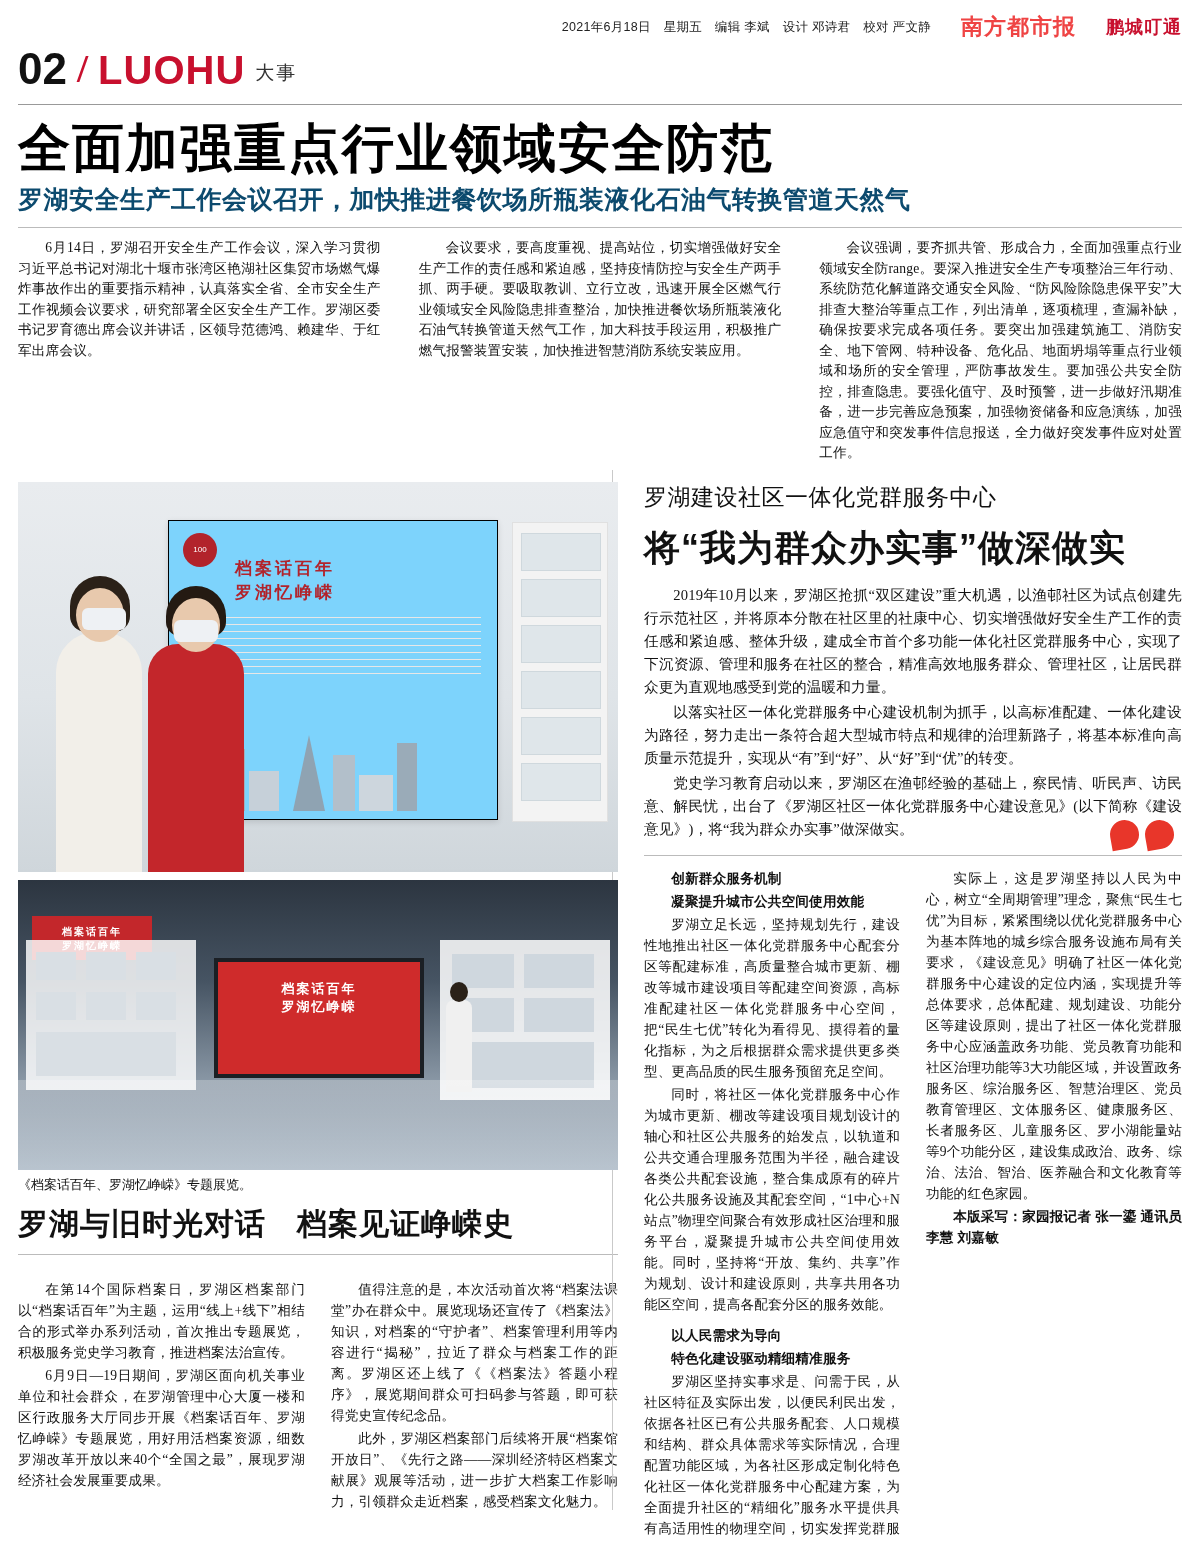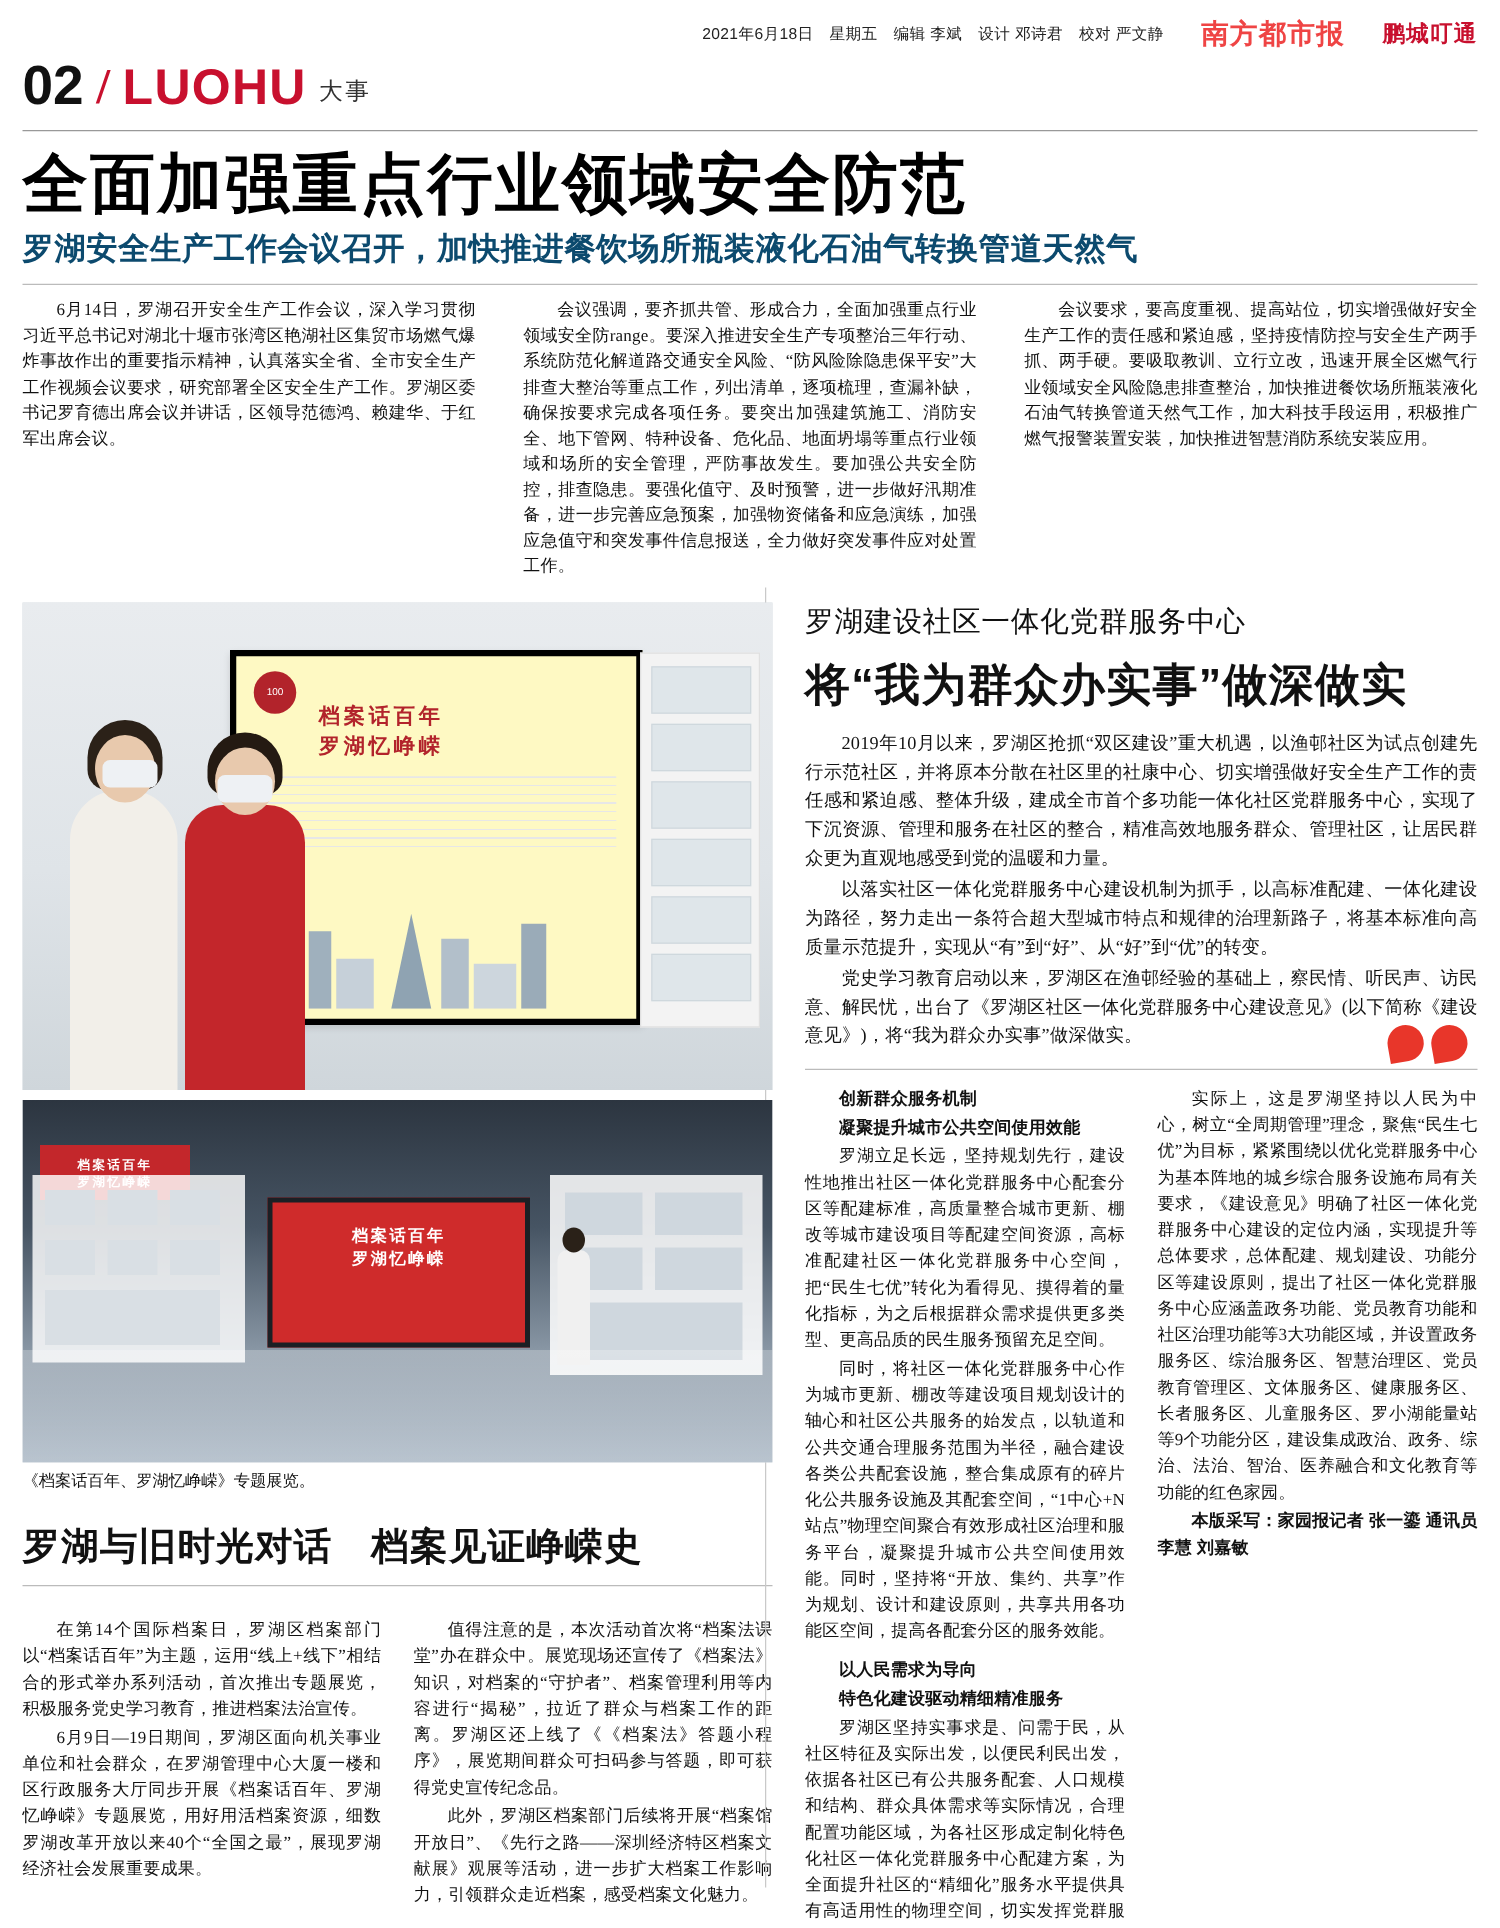--- a/index.html
+++ b/index.html
@@ -131,42 +131,42 @@
   .sub-cols p, .lower p {
     margin:0 0 2px 0; font-size:13.6px; line-height:21px;
     text-align:justify; text-indent:2em; letter-spacing:0.2px;
   }
 
   
   .lower-left { margin-top:10px; }
   h2.lower-title {
     font-family:"Liberation Sans", sans-serif;
     font-weight:bold; font-size:30px; line-height:40px;
-    margin:24px 0 10px 0; letter-spacing:1px;
+    margin:10px 0 10px 0; letter-spacing:1px;
   }
   .lower-cols {
     display:grid; grid-template-columns:1fr 1fr; column-gap:26px;
     border-top:1px solid #bbb; padding-top:24px;
   }
   .byline {
     font-family:"Liberation Sans", sans-serif;
     font-weight:bold; font-size:14px; line-height:22px; margin-top:10px;
     text-indent:0;
   }
 
   .vline {
     position:absolute; left:612px; top:470px; width:1px; height:1040px;
     background:#c9c9c9;
   }
 
   
   .p1-bg { position:absolute; inset:0; background:linear-gradient(180deg,#e9ecef 0%,#dfe4e8 55%,#cfd6db 100%); }
   .p1-board {
-    position:absolute; left:166px; top:38px; width:330px; height:300px;
-    background:#fef9c3; border:5px solid #000000; box-shadow:0 2px 6px rgba(0,0,0,.12);
+    position:absolute; left:150px; top:38px; width:330px; height:300px;
+    background:#7dd3fc; border:1px solid #000000; box-shadow:0 2px 6px rgba(0,0,0,.12);
   }
   .p1-board .b-title {
     position:absolute; left:66px; top:36px; color:#b2232b;
     font-family:"Liberation Sans", sans-serif; font-weight:bold;
     font-size:17px; line-height:24px; letter-spacing:3px;
   }
   .p1-board .b-seal {
     position:absolute; left:14px; top:12px; width:34px; height:34px;
     border-radius:50%; background:#b2232b; color:#fff; font-size:8px;
     display:flex; align-items:center; justify-content:center;
@@ -248,24 +248,24 @@
   <hr class="rule">
 
   <h1 class="main-title">全面加强重点行业领域安全防范</h1>
   <h2 class="sub-title">罗湖安全生产工作会议召开，加快推进餐饮场所瓶装液化石油气转换管道天然气</h2>
 
   <div class="cols-3">
     <div class="col">
       <p>6月14日，罗湖召开安全生产工作会议，深入学习贯彻习近平总书记对湖北十堰市张湾区艳湖社区集贸市场燃气爆炸事故作出的重要指示精神，认真落实全省、全市安全生产工作视频会议要求，研究部署全区安全生产工作。罗湖区委书记罗育德出席会议并讲话，区领导范德鸿、赖建华、于红军出席会议。</p>
     </div>
     <div class="col">
+      <p>会议要求，要高度重视、提高站位，切实增强做好安全生产工作的责任感和紧迫感，坚持疫情防控与安全生产两手抓、两手硬。要吸取教训、立行立改，迅速开展全区燃气行业领域安全风险隐患排查整治，加快推进餐饮场所瓶装液化石油气转换管道天然气工作，加大科技手段运用，积极推广燃气报警装置安装，加快推进智慧消防系统安装应用。</p>
+    </div>
+    <div class="col">
       <p>会议强调，要齐抓共管、形成合力，全面加强重点行业领域安全防range。要深入推进安全生产专项整治三年行动、系统防范化解道路交通安全风险、“防风险除隐患保平安”大排查大整治等重点工作，列出清单，逐项梳理，查漏补缺，确保按要求完成各项任务。要突出加强建筑施工、消防安全、地下管网、特种设备、危化品、地面坍塌等重点行业领域和场所的安全管理，严防事故发生。要加强公共安全防控，排查隐患。要强化值守、及时预警，进一步做好汛期准备，进一步完善应急预案，加强物资储备和应急演练，加强应急值守和突发事件信息报送，全力做好突发事件应对处置工作。</p>
-    </div>
-    <div class="col">
-      <p>会议要求，要高度重视、提高站位，切实增强做好安全生产工作的责任感和紧迫感，坚持疫情防控与安全生产两手抓、两手硬。要吸取教训、立行立改，迅速开展全区燃气行业领域安全风险隐患排查整治，加快推进餐饮场所瓶装液化石油气转换管道天然气工作，加大科技手段运用，积极推广燃气报警装置安装，加快推进智慧消防系统安装应用。</p>
     </div>
   </div>
 
   <div class="vline"></div>
 
   <div class="mid">
 
     <div>
       <div class="photo photo1">
         <div class="p1-bg"></div>

